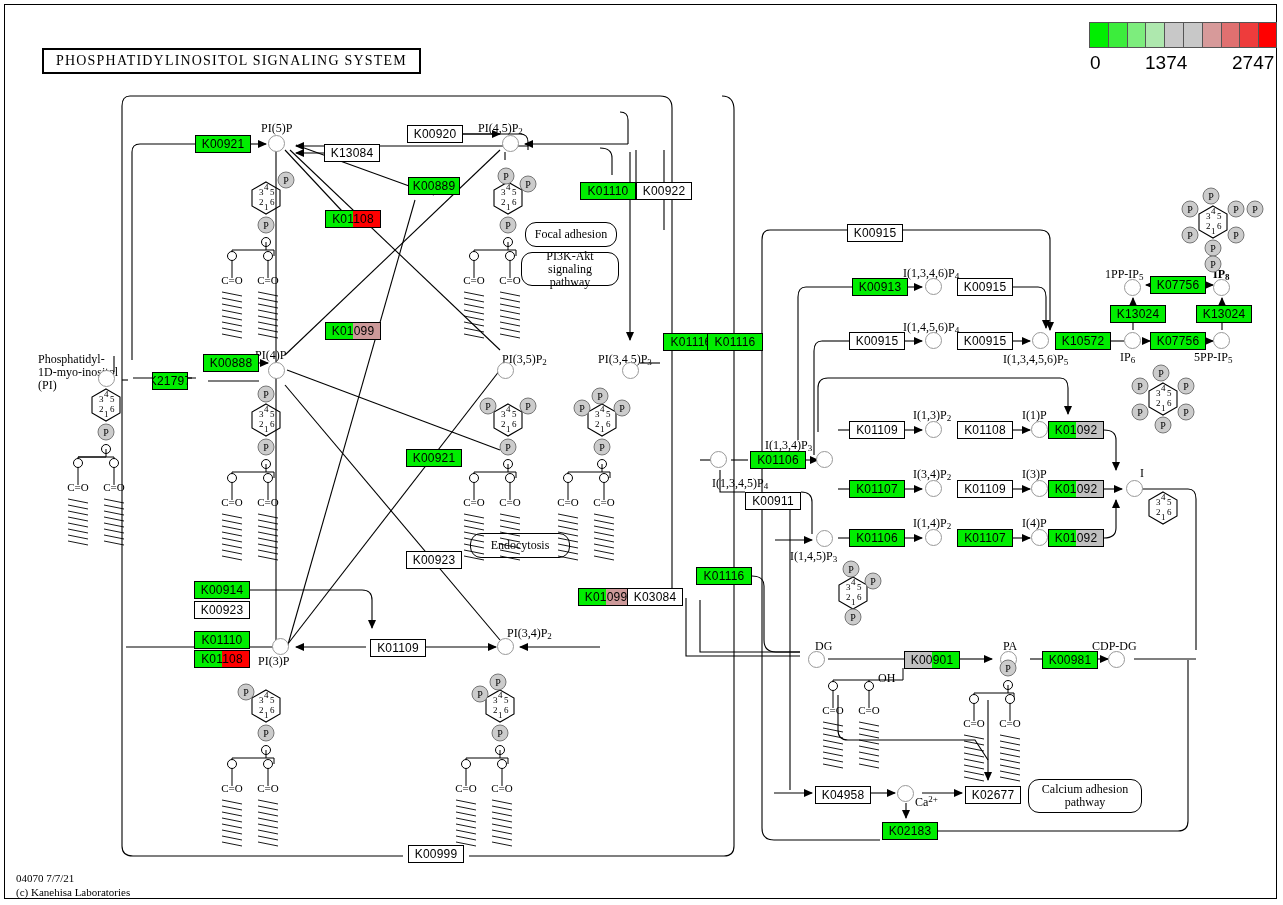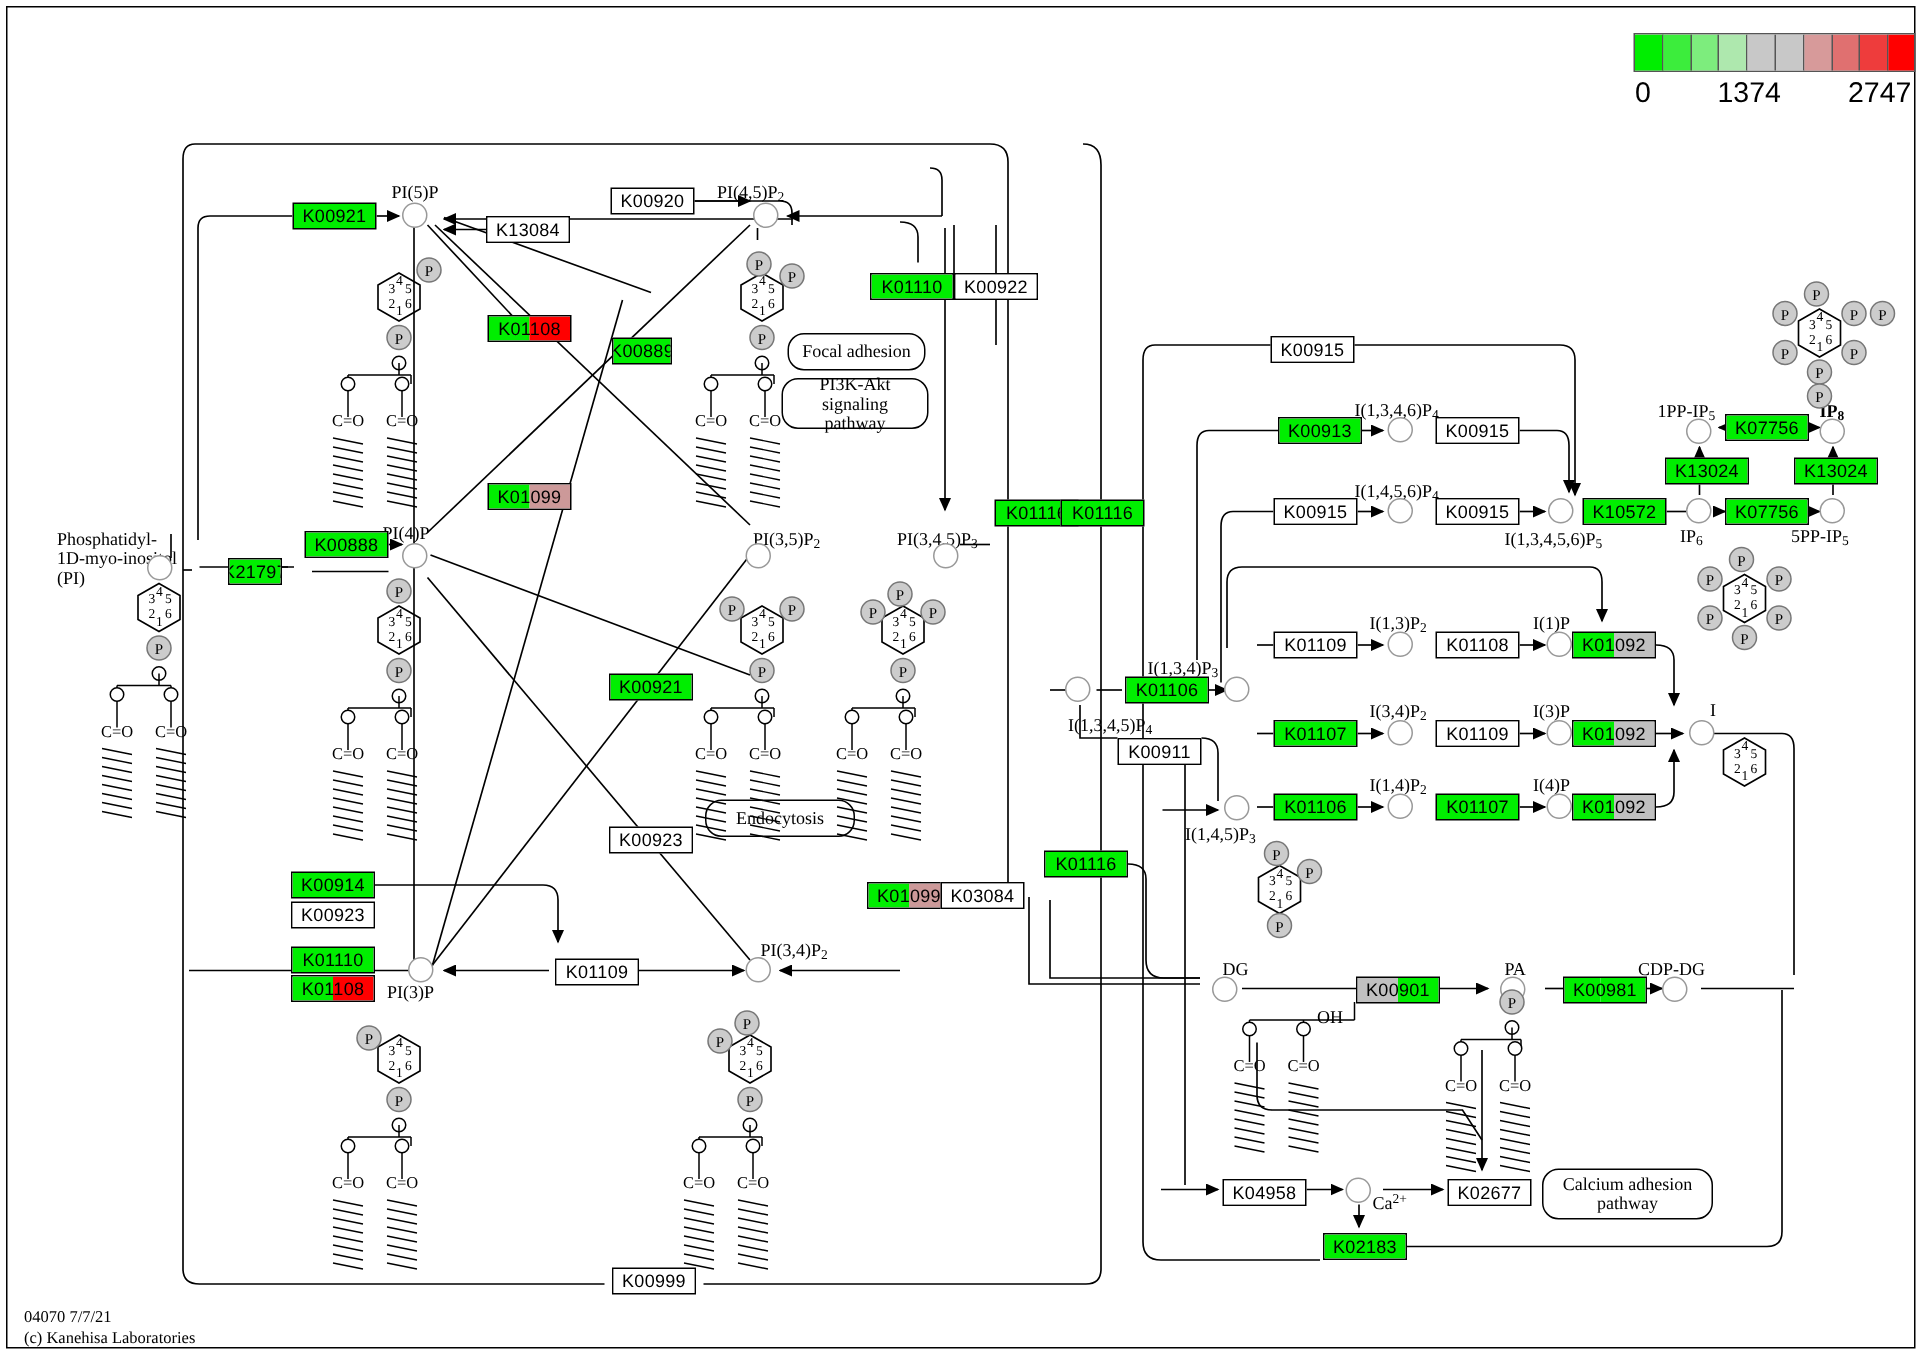--- a/index.html
+++ b/index.html
@@ -159,20 +159,21 @@
 
       <path d="M774,793 L812,793" marker-end="url(#ah)"></path>
       <path d="M871,793 L895,793" marker-end="url(#ah)"></path>
       <path d="M922,793 L962,793" marker-end="url(#ah)"></path>
       <path d="M906,803 L906,818" marker-end="url(#ah)"></path>
       <path d="M988,700 L988,780" marker-end="url(#ah)"></path>
       <path d="M838,695 L838,730 Q838,740 848,740 L975,740 L988,760"></path>
     </g>
   </svg>
 
+  <div class="ttl" style="left:42px;top:48px;">PHOSPHATIDYLINOSITOL SIGNALING SYSTEM</div>
 
   <div id="legend" style="left:1089px;top:22px;width:188px;height:55px;">
     <div style="position:absolute;left:0;top:0;width:188px;height:26px;border:1px solid #555;box-sizing:border-box;overflow:hidden;">
       <div class="lgcell" style="left:0;width:18.8px;background:#00ee00;"></div>
       <div class="lgcell" style="left:18.8px;width:18.8px;background:#3ced3c;"></div>
       <div class="lgcell" style="left:37.6px;width:18.8px;background:#7ded7d;"></div>
       <div class="lgcell" style="left:56.4px;width:18.8px;background:#aee8ae;"></div>
       <div class="lgcell" style="left:75.2px;width:18.8px;background:#c8c8c8;"></div>
       <div class="lgcell" style="left:94px;width:18.8px;background:#c8c8c8;"></div>
       <div class="lgcell" style="left:112.8px;width:18.8px;background:#d79a9a;"></div>
@@ -449,21 +450,21 @@
         <div class="lbl">K00921</div>
       </div>
       <div class="kbox" style="left: 407px; top: 125px; width: 56px; position: absolute; z-index: 5;">
         <div class="seg" style="flex: 1 1 0%; background: rgb(255, 255, 255);"></div>
         <div class="lbl">K00920</div>
       </div>
       <div class="kbox" style="left: 324px; top: 144px; width: 56px; position: absolute; z-index: 5;">
         <div class="seg" style="flex: 1 1 0%; background: rgb(255, 255, 255);"></div>
         <div class="lbl">K13084</div>
       </div>
-      <div class="kbox" style="left: 408px; top: 177px; width: 40px; position: absolute; z-index: 5; margin-top: 48px;">
+      <div class="kbox" style="left: 408px; top: 177px; width: 52px; position: absolute; z-index: 5;">
         <div class="seg" style="flex: 1 1 0%; background: rgb(0, 238, 0);"></div>
         <div class="lbl">K00889</div>
       </div>
       <div class="kbox" style="left: 325px; top: 210px; width: 56px; position: absolute; z-index: 5;">
         <div class="seg" style="flex: 0.5 1 0%; background: rgb(0, 238, 0);"></div>
         <div class="seg" style="flex: 0.5 1 0%; background: rgb(255, 0, 0);"></div>
         <div class="lbl">K01108</div>
       </div>
       <div class="kbox" style="left: 580px; top: 182px; width: 56px; position: absolute; z-index: 5;">
         <div class="seg" style="flex: 1 1 0%; background: rgb(0, 238, 0);"></div>

